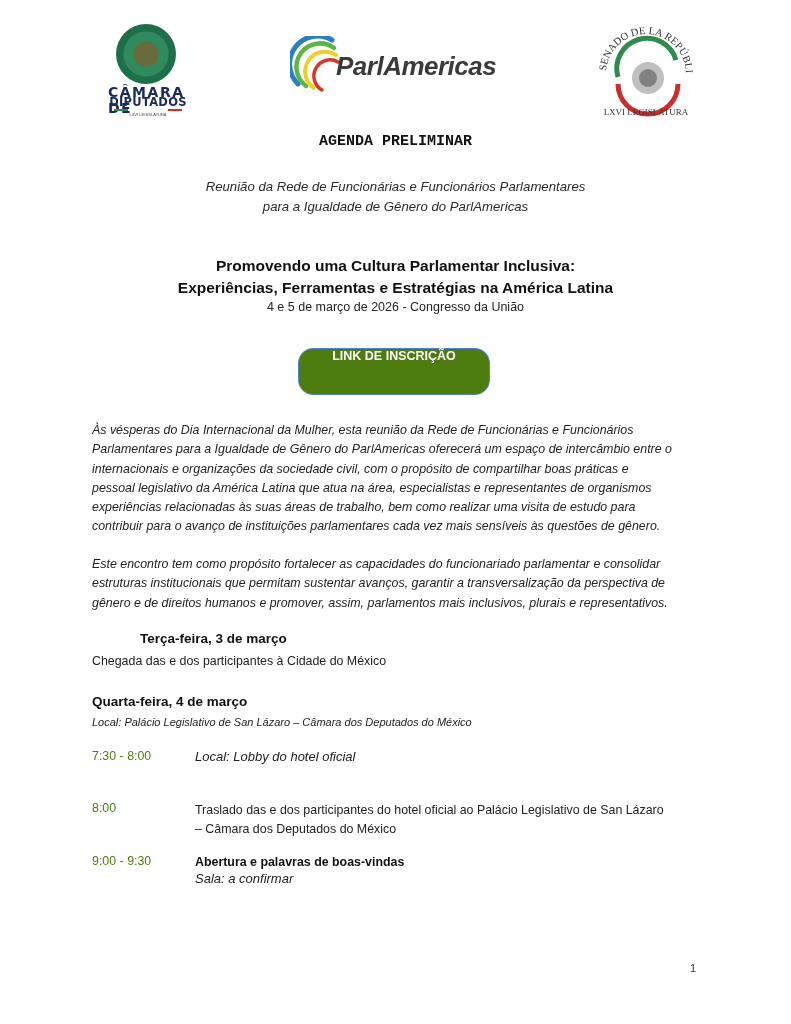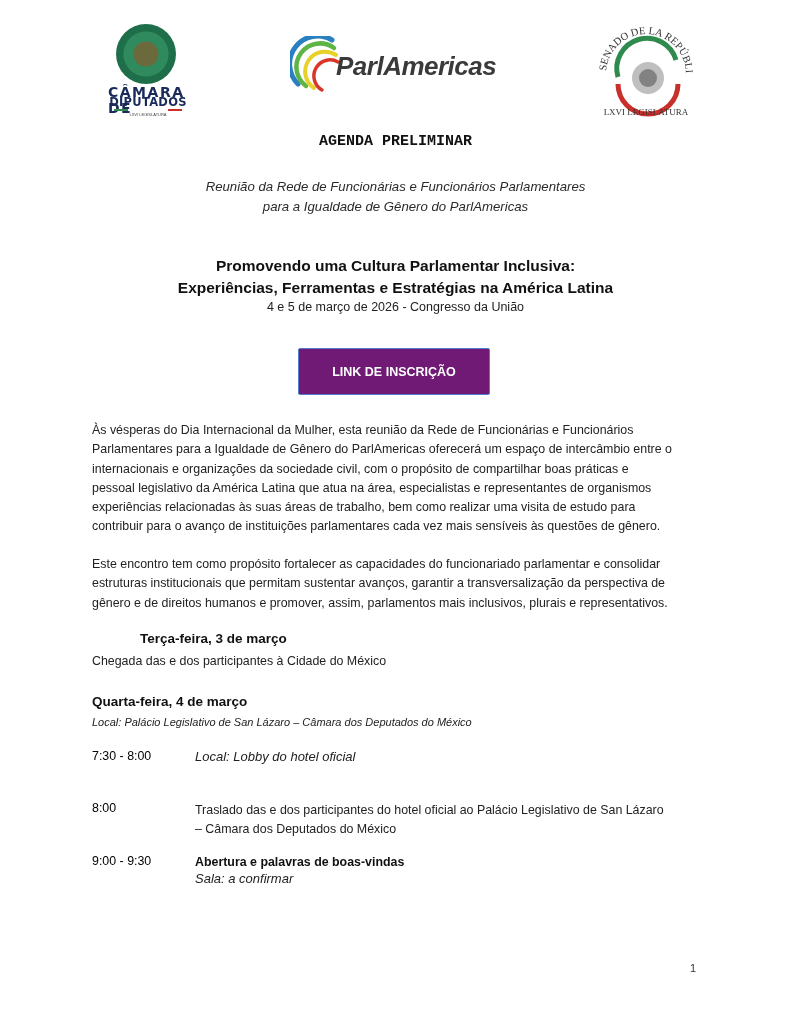--- a/index.html
+++ b/index.html
@@ -24,37 +24,37 @@
                font-style: italic; font-weight: bold; font-size: 26px; color: #3a3a3a; letter-spacing: -0.5px; }
 
   .logo-senado { left: 596px; top: 22px; width: 100px; height: 100px; }
 
   
   .agenda-title { top: 133px; font-family: Liberation Mono, monospace; font-weight: bold; font-size: 15px; color: #111; }
   .subtitle { top: 177px; font-style: italic; font-size: 13.2px; line-height: 20px; color: #2a2a2a; }
   .main-title { top: 235px; font-weight: bold; font-size: 15.5px; line-height: 22px; color: #111; margin-top: 20px; }
   .date-block { top: 298px; font-size: 12.5px; line-height: 19px; color: #222; }
 
-  .signup-btn { left: 298px; top: 348px; width: 192px; height: 47px; background: #701a75; border: 1.5px solid #4f7fcf;
-                border-radius: 2px; box-sizing: border-box; display: flex; align-items: center; justify-content: center;
+  .signup-btn { left: 298px; top: 348px; width: 192px; height: 47px; background: #4d7c0f; border: 1.5px solid #4f7fcf;
+                border-radius: 15px; box-sizing: border-box; display: flex; justify-content: center;
                 color: #ffffff; font-weight: bold; font-size: 12.5px; cursor: pointer; }
 
-  .para { left: 92px; width: 620px; font-size: 12.4px; line-height: 19.3px; color: #222; }
+  .para { left: 92px; width: 620px; font-style: italic; font-size: 12.4px; line-height: 19.3px; color: #222; }
   .para1 { top: 421px; }
   .para2 { top: 555px; }
 
   .day-title { left: 92px; font-weight: bold; font-size: 13.5px; color: #111; }
   .day1-title { top: 631px; margin-left: 48px; }
   .day1-text { left: 92px; top: 654px; font-size: 12.4px; color: #222; }
   .day2-title { top: 694px; }
   .day2-loc { left: 92px; top: 716px; font-style: italic; font-size: 11px; color: #222; }
 
   .sched { left: 92px; width: 620px; }
   .sched-row { position: absolute; left: 0; width: 620px; }
-  .sched-time { position: absolute; left: 0; top: 0; font-size: 12.4px; color: #000000; }
+  .sched-time { position: absolute; left: 0; top: 0; font-size: 12.4px; color: #4d7c0f; }
   .sched-body { position: absolute; left: 103px; top: 0; width: 515px; }
   .sched-title-bold { font-weight: bold; font-size: 12.4px; color: #111; line-height: 17px; }
   .sched-title-plain { font-size: 12.4px; color: #222; line-height: 19px; }
   .sched-note { font-style: italic; font-size: 13px; color: #222; line-height: 16px; }
 
   .page-num { left: 690px; top: 962px; font-size: 11px; color: #333; }
 </style>
 </head>
 <body>
 

